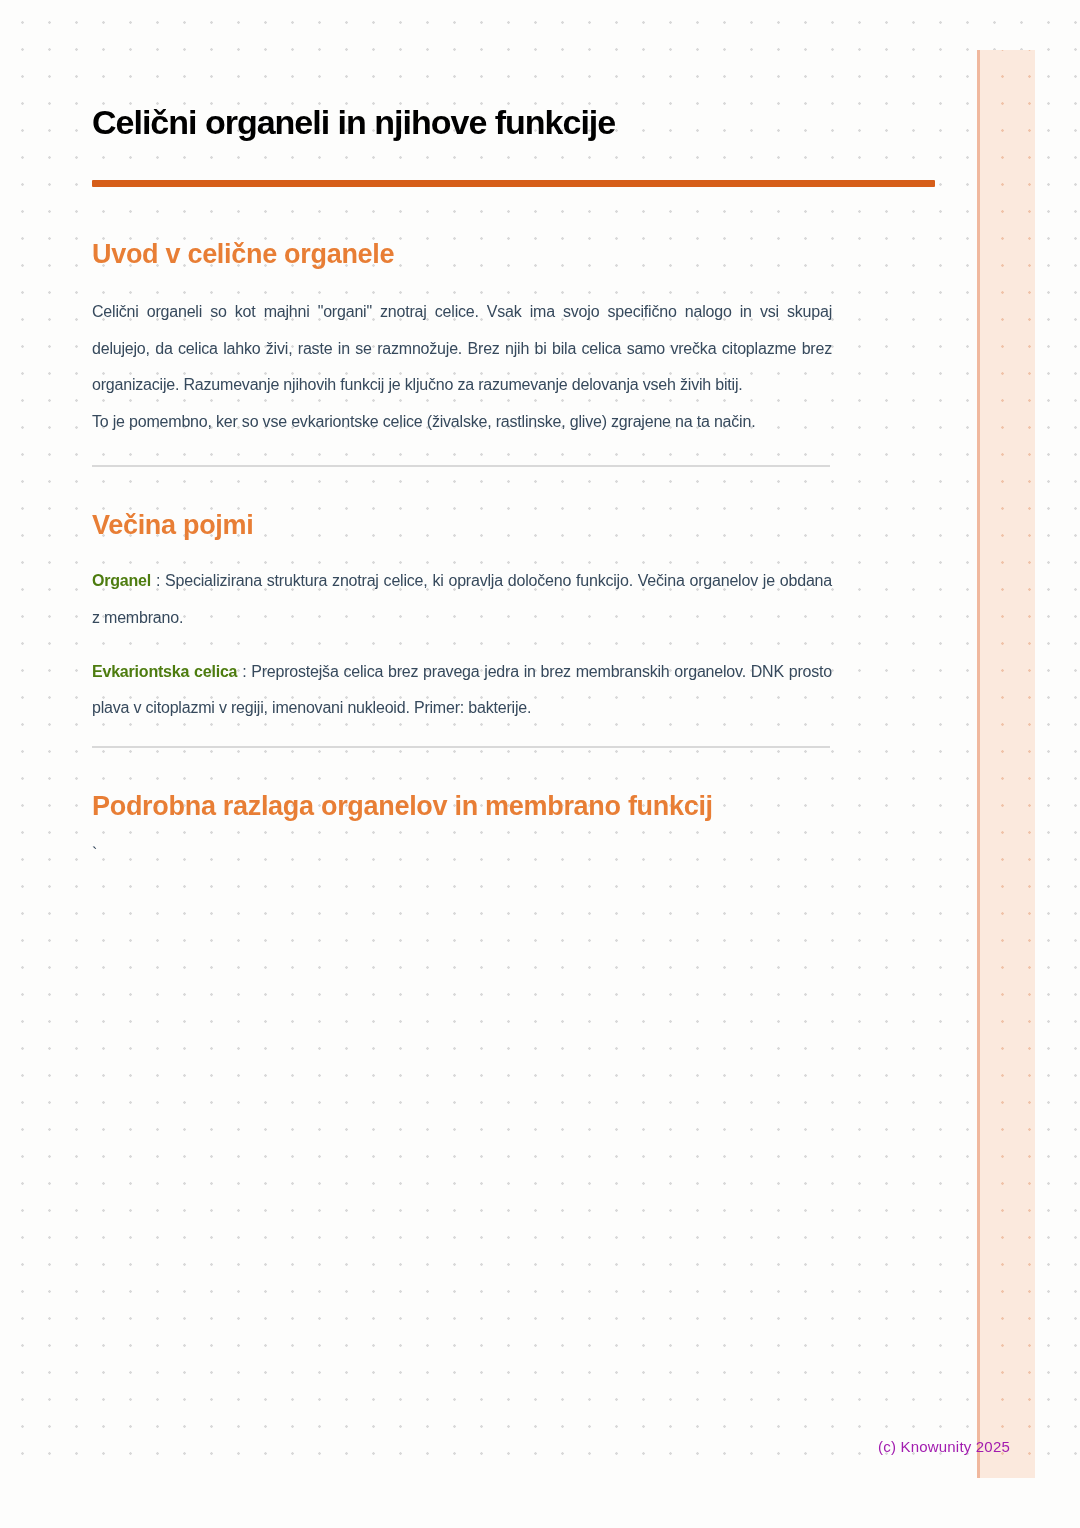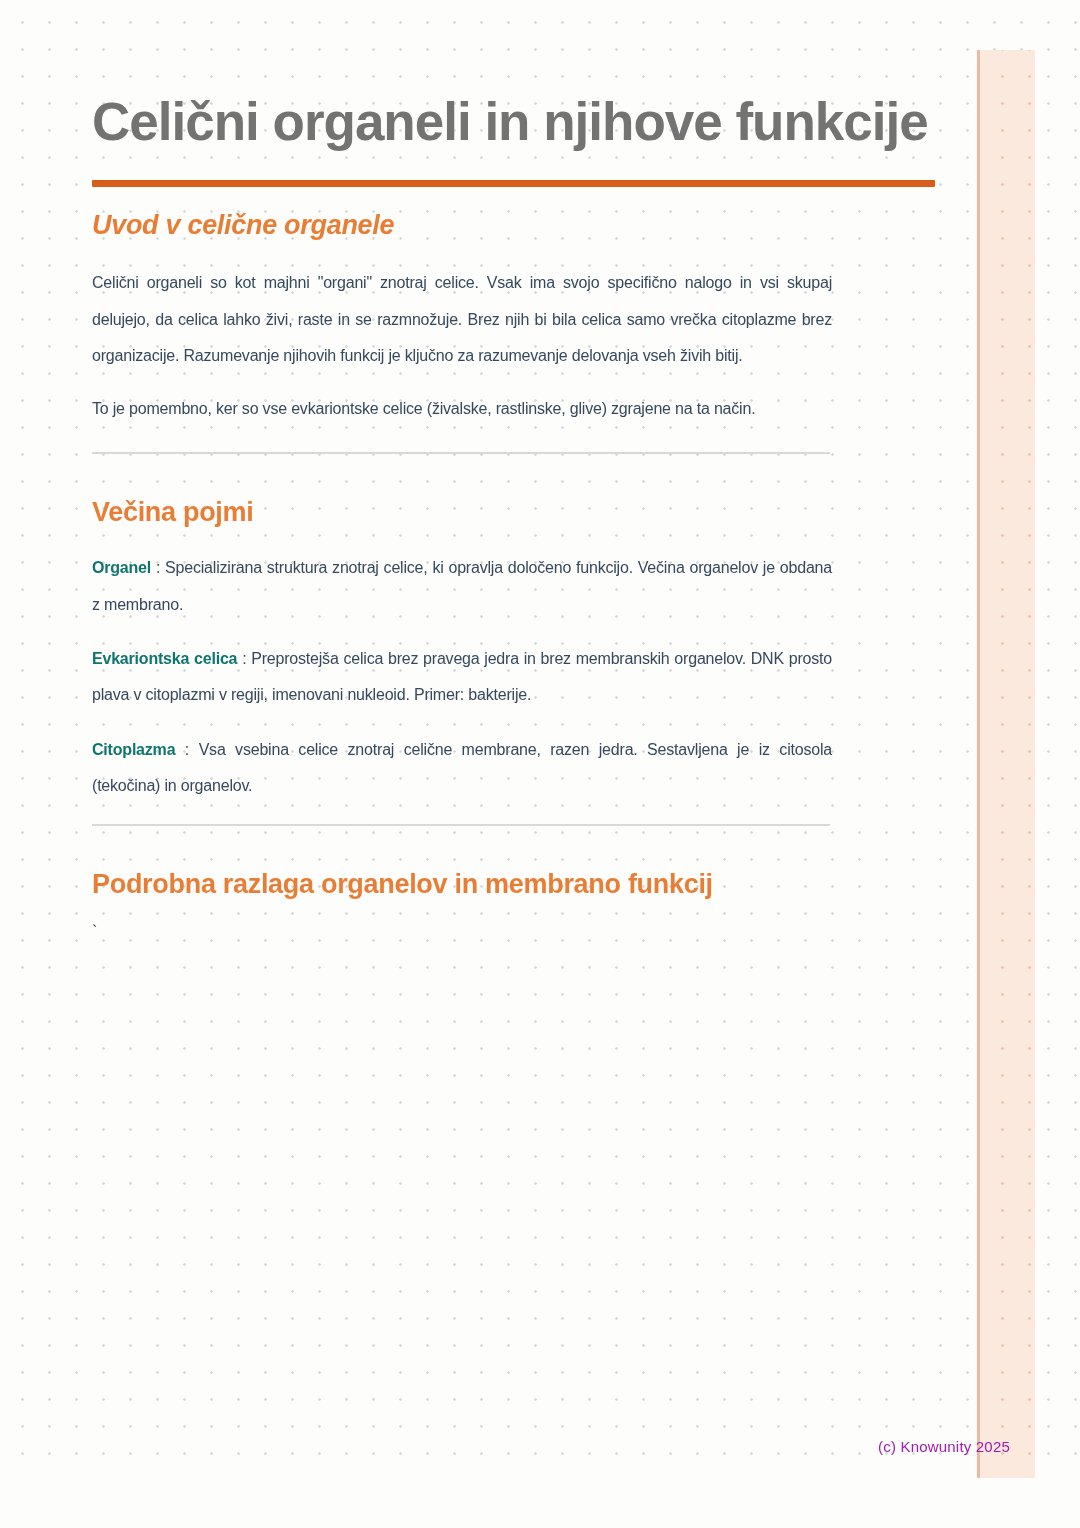--- a/index.html
+++ b/index.html
@@ -30,60 +30,60 @@
     background-position: 9px 13px;
     border-left: 3px solid #f0b89e;
   }
   .content {
     position: absolute;
     left: 92px; top: 0;
     width: 843px;
   }
   h1.page-title {
     margin-top: 97px;
-    font-size: 53px;
+    font-size: 34px;
     line-height: 50px;
     font-weight: 700;
     letter-spacing: -1px;
-    color: #737373;
+    color: #000000;
   }
   .title-rule {
     margin-top: 33px;
     width: 843px;
     height: 7px;
     background: #d65e19;
     border-radius: 1px;
   }
   h2.section-heading {
     font-size: 27px;
     line-height: 32px;
     font-weight: 700;
     color: #e87e35;
     letter-spacing: -0.3px;
   }
-  .h-uvod     { margin-top: 22px; font-style: italic; }
+  .h-uvod     { margin-top: 51px; }
   .h-kljucni  { margin-top: 42px; }
   .h-podrobna { margin-top: 42px; }
   p.body-text {
     width: 740px;
     font-size: 16px;
     line-height: 36.6px;
     letter-spacing: -0.2px;
     text-align: justify;
     color: #36495c;
   }
   .p-intro-1 { margin-top: 24px; }
-  .p-intro-2 { margin-top: 16px; }
+  .p-intro-2 { }
   .p-def-0 { margin-top: 22px; }
   .p-def-1 { margin-top: 20px; }
   .p-def-2 { margin-top: 17px; }
   .p-def-3 { margin-top: 18px; }
   .p-details { margin-top: 26px; }
   .p-backtick { margin-top: 14px; text-align: left; }
-  p.body-text strong { font-weight: 700; color: #0f766e; margin-top: 19px; }
+  p.body-text strong { font-weight: 700; color: #4d7c0f; margin-top: 19px; }
   p.body-text em { font-style: italic; }
   .divider {
     width: 738px;
     height: 2px;
     background: #d9d9d9;
   }
   .div-1 { margin-top: 25px; }
   .div-2 { margin-top: 19px; }
   .footer-credit {
     position: absolute;
@@ -112,21 +112,20 @@
 
   <div class="divider div-1"></div>
 
   <h2 class="section-heading h-kljucni">Večina pojmi</h2>
 
   <p class="body-text p-def-0"><strong>Organel</strong><span> : </span><span>Specializirana struktura znotraj celice, ki opravlja določeno funkcijo. Večina organelov je obdana z membrano.</span><em></em></p>
 
 
   <p class="body-text p-def-2"><strong>Evkariontska celica</strong><span> : </span><span>Preprostejša celica brez pravega jedra in brez membranskih organelov. DNK prosto plava v citoplazmi v regiji, imenovani nukleoid. Primer: bakterije.</span><em></em></p>
 
-  <p class="body-text p-def-3"><strong>Citoplazma</strong><span> : </span><span>Vsa vsebina celice znotraj celične membrane, razen jedra. Sestavljena je iz citosola (tekočina) in organelov.</span><em></em></p>
 
   <div class="divider div-2"></div>
 
   <h2 class="section-heading h-podrobna">Podrobna razlaga organelov in membrano funkcij</h2>
   <p class="body-text p-backtick">`</p>
 
 </div>
 
 <div class="footer-credit">(c) Knowunity 2025</div>
 

